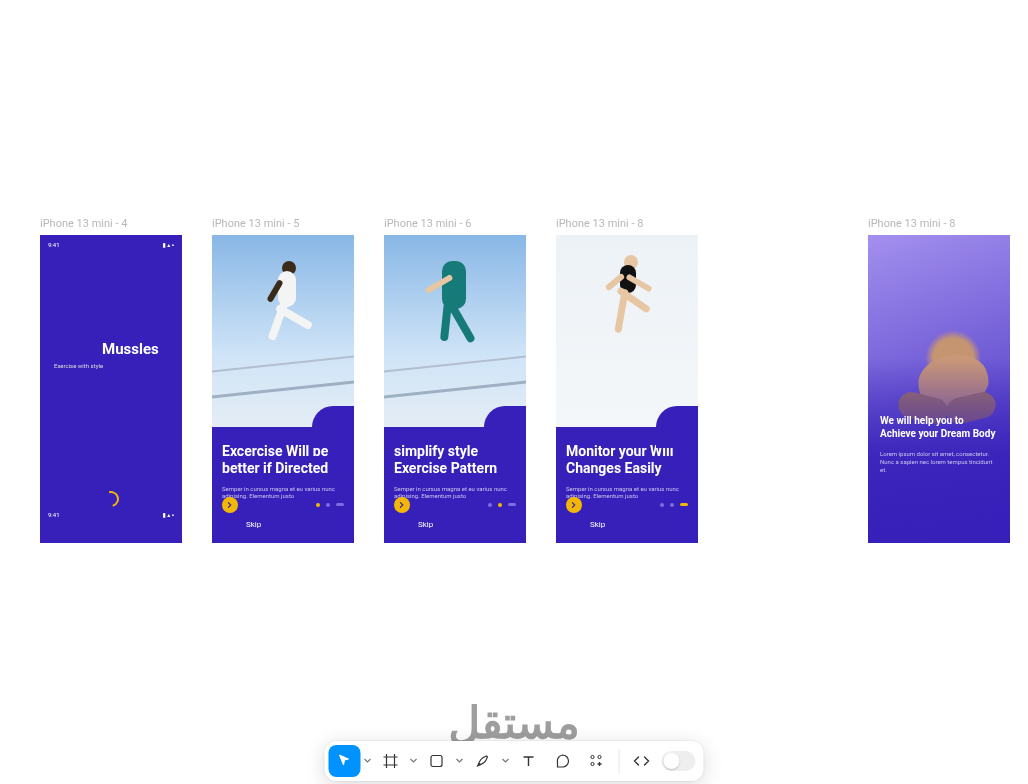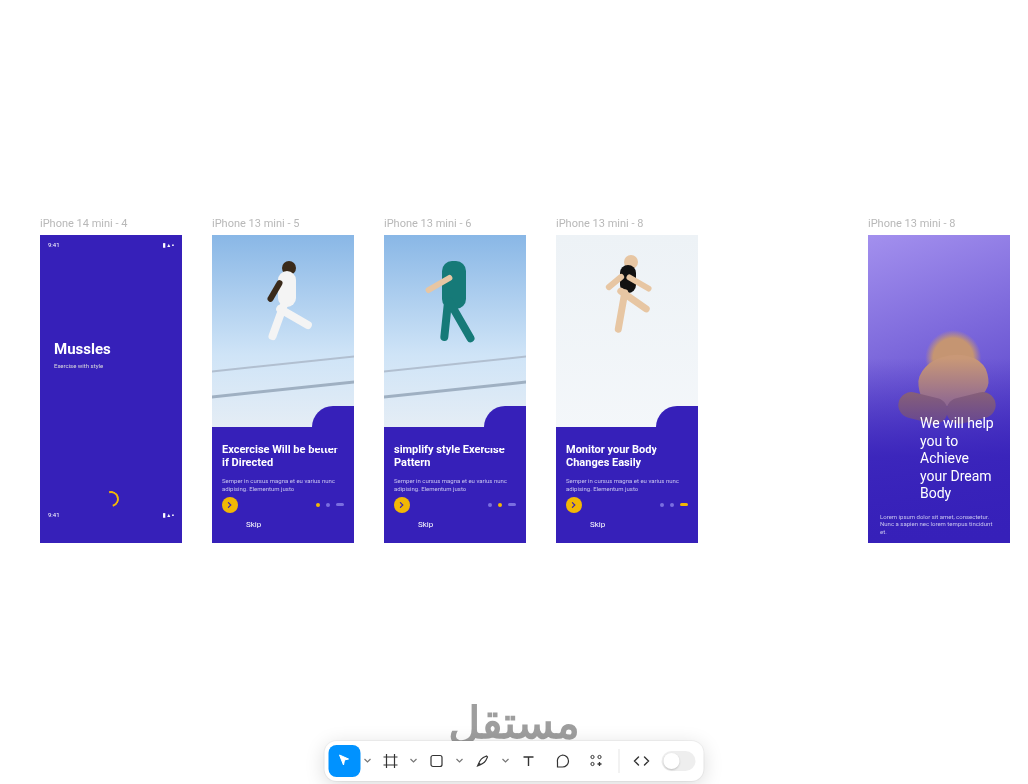--- a/index.html
+++ b/index.html
@@ -50,21 +50,21 @@
 
   
   .f4-status {
     display: flex; justify-content: space-between;
     font-size: 6px; color: #fff; padding: 6px 8px 0;
   }
   .f4-status-2 {
     display: flex; justify-content: space-between;
     font-size: 6px; color: #fff; padding: 6px 8px 0; margin-top: 136px;
   }
-  .f4-title { color: #fff; font-weight: 700; font-size: 15px; padding-left: 14px; margin-top: 92px; }
+  .f4-title { color: #fff; font-weight: 700; font-size: 15px; padding-left: 14px; margin-top: 92px; margin-left: 48px; }
   .f4-sub   { color: #ddd; font-size: 6px; padding-left: 14px; margin-top: 4px; }
   .spinner {
     width: 16px; height: 16px; border: 2px solid transparent;
     border-top-color: var(--yellow); border-right-color: var(--yellow);
     border-radius: 50%;
     position: absolute; bottom: 36px; left: 50%; transform: translateX(-50%) rotate(30deg);
   }
 
   
   .onb { background: #bcd; position: relative; }
@@ -81,21 +81,21 @@
   }
   .onb-card::before {
     
     content: "";
     position: absolute;
     top: -21px; right: 0;
     width: 42px; height: 42px;
     background: var(--blue);
     border-radius: 50% 0 0 0;
   }
-  .onb-title { font-size: 11px; font-weight: 700; line-height: 1.2; }
+  .onb-title { font-size: 14px; font-weight: 700; line-height: 1.2; }
   .onb-body  { font-size: 6px; color: #c8c4ef; margin-top: 8px; line-height: 1.3; }
   .onb-foot  { position: absolute; bottom: 14px; left: 10px; right: 10px; display: flex; align-items: center; justify-content: space-between; }
   .skip-wrap { display: flex; align-items: center; gap: 8px; }
   .skip-btn  { width: 16px; height: 16px; border-radius: 50%; background: var(--yellow); display: flex; align-items: center; justify-content: center; }
   .skip-btn svg { width: 8px; height: 8px; display:block; }
   .skip-txt  { font-size: 8px; color: #fff; margin-top: 40px; }
   .dots { display: flex; gap: 6px; align-items: center; }
   .dot { width: 4px; height: 4px; border-radius: 50%; background: #7a6ee0; }
   .dot.active { background: var(--yellow); }
   .dot.future { width: 8px; height: 3px; border-radius: 2px; background: #7a6ee0; }
@@ -132,21 +132,21 @@
   .f7 .p-arm2 { position:absolute; width:6px; height:22px; border-radius:4px; background:#e7c6a3; top:16px; left:10px; transform:rotate(50deg); }
 
   
   .f8 { background: linear-gradient(140deg, #7363d9, #3620b9); }
   .f8-img { position:absolute; inset:0; background: radial-gradient(circle at 60% 40%, #c59572 0 20px, transparent 28px), linear-gradient(160deg,#a390ee,#3620b9); }
   .f8-shape1 { position:absolute; width:70px; height:50px; background:#c99877; border-radius:50% 50% 40% 40%; top:120px; left:50px; transform:rotate(-10deg);}
   .f8-shape2 { position:absolute; width:50px; height:26px; background:#a87a5e; border-radius:20px; top:160px; left:30px; transform:rotate(14deg);}
   .f8-shape3 { position:absolute; width:50px; height:26px; background:#a87a5e; border-radius:20px; top:160px; right:14px; transform:rotate(-14deg);}
   .f8-overlay { position:absolute; inset:0; background:linear-gradient(180deg, rgba(54,32,185,0) 40%, rgba(54,32,185,0.85) 72%, rgba(54,32,185,1) 100%);}
   .f8-text { position:absolute; left:12px; right:12px; top:180px; color:#fff; }
-  .f8-title { font-size:14px; font-weight:400; line-height:1.25;margin-left:40px; }
+  .f8-title { font-size:10px; font-weight:700; line-height:1.25; }
   .f8-body  { font-size:6px; color:#c8c4ef; margin-top:10px; line-height:1.3; }
 
   
   .watermark {
     position: absolute;
     bottom: 36px; left: 0; right: 0;
     text-align: center;
     font-size: 44px;
     color: #404040;
     font-weight: 600;
@@ -189,21 +189,21 @@
   }
   .tb-toggle::after { content:""; position:absolute; left:2px; top:2px; width:16px; height:16px; border-radius:50%; background:#fff; box-shadow:0 1px 2px rgba(0,0,0,0.2);}
   svg { display:block; }
 </style>
 </head>
 <body>
 
 <div class="canvas">
 
   <div class="frame-block">
-    <div class="frame-label">iPhone 14 mini - 4</div>
+    <div class="frame-label">iPhone 13 mini - 4</div>
     <div class="phone">
       <div class="f4-status">
         <span>9:41</span>
         <span>▮ ▴ ▪</span>
       </div>
       <div class="f4-title">Mussles</div>
       <div class="f4-sub">Exercise with style</div>
       <div class="f4-status-2">
         <span>9:41</span>
         <span>▮ ▴ ▪</span>
@@ -293,21 +293,21 @@
         <div class="person">
             <div class="p-head light"></div>
             <div class="p-body"></div>
           <div class="p-arm"></div>
             <div class="p-arm2"></div>
             <div class="p-leg l1"></div>
             <div class="p-leg l2"></div>
           </div>
       </div>
       <div class="onb-card">
-        <div class="onb-title">Monitor your Body Changes Easily</div>
+        <div class="onb-title">Monitor your Will Changes Easily</div>
         <div class="onb-body">Semper in cursus magna et eu varius nunc adipising. Elementum justo</div>
         <div class="onb-foot">
           <div class="skip-wrap">
             <div class="skip-btn">
               <svg viewBox="0 0 10 10">
                   <path d="M3 2l3 3-3 3" stroke="#3620b9" stroke-width="1.5" fill="none" stroke-linecap="round"></path>
                 </svg>
             </div>
             <span class="skip-txt">Skip</span>
           </div>

